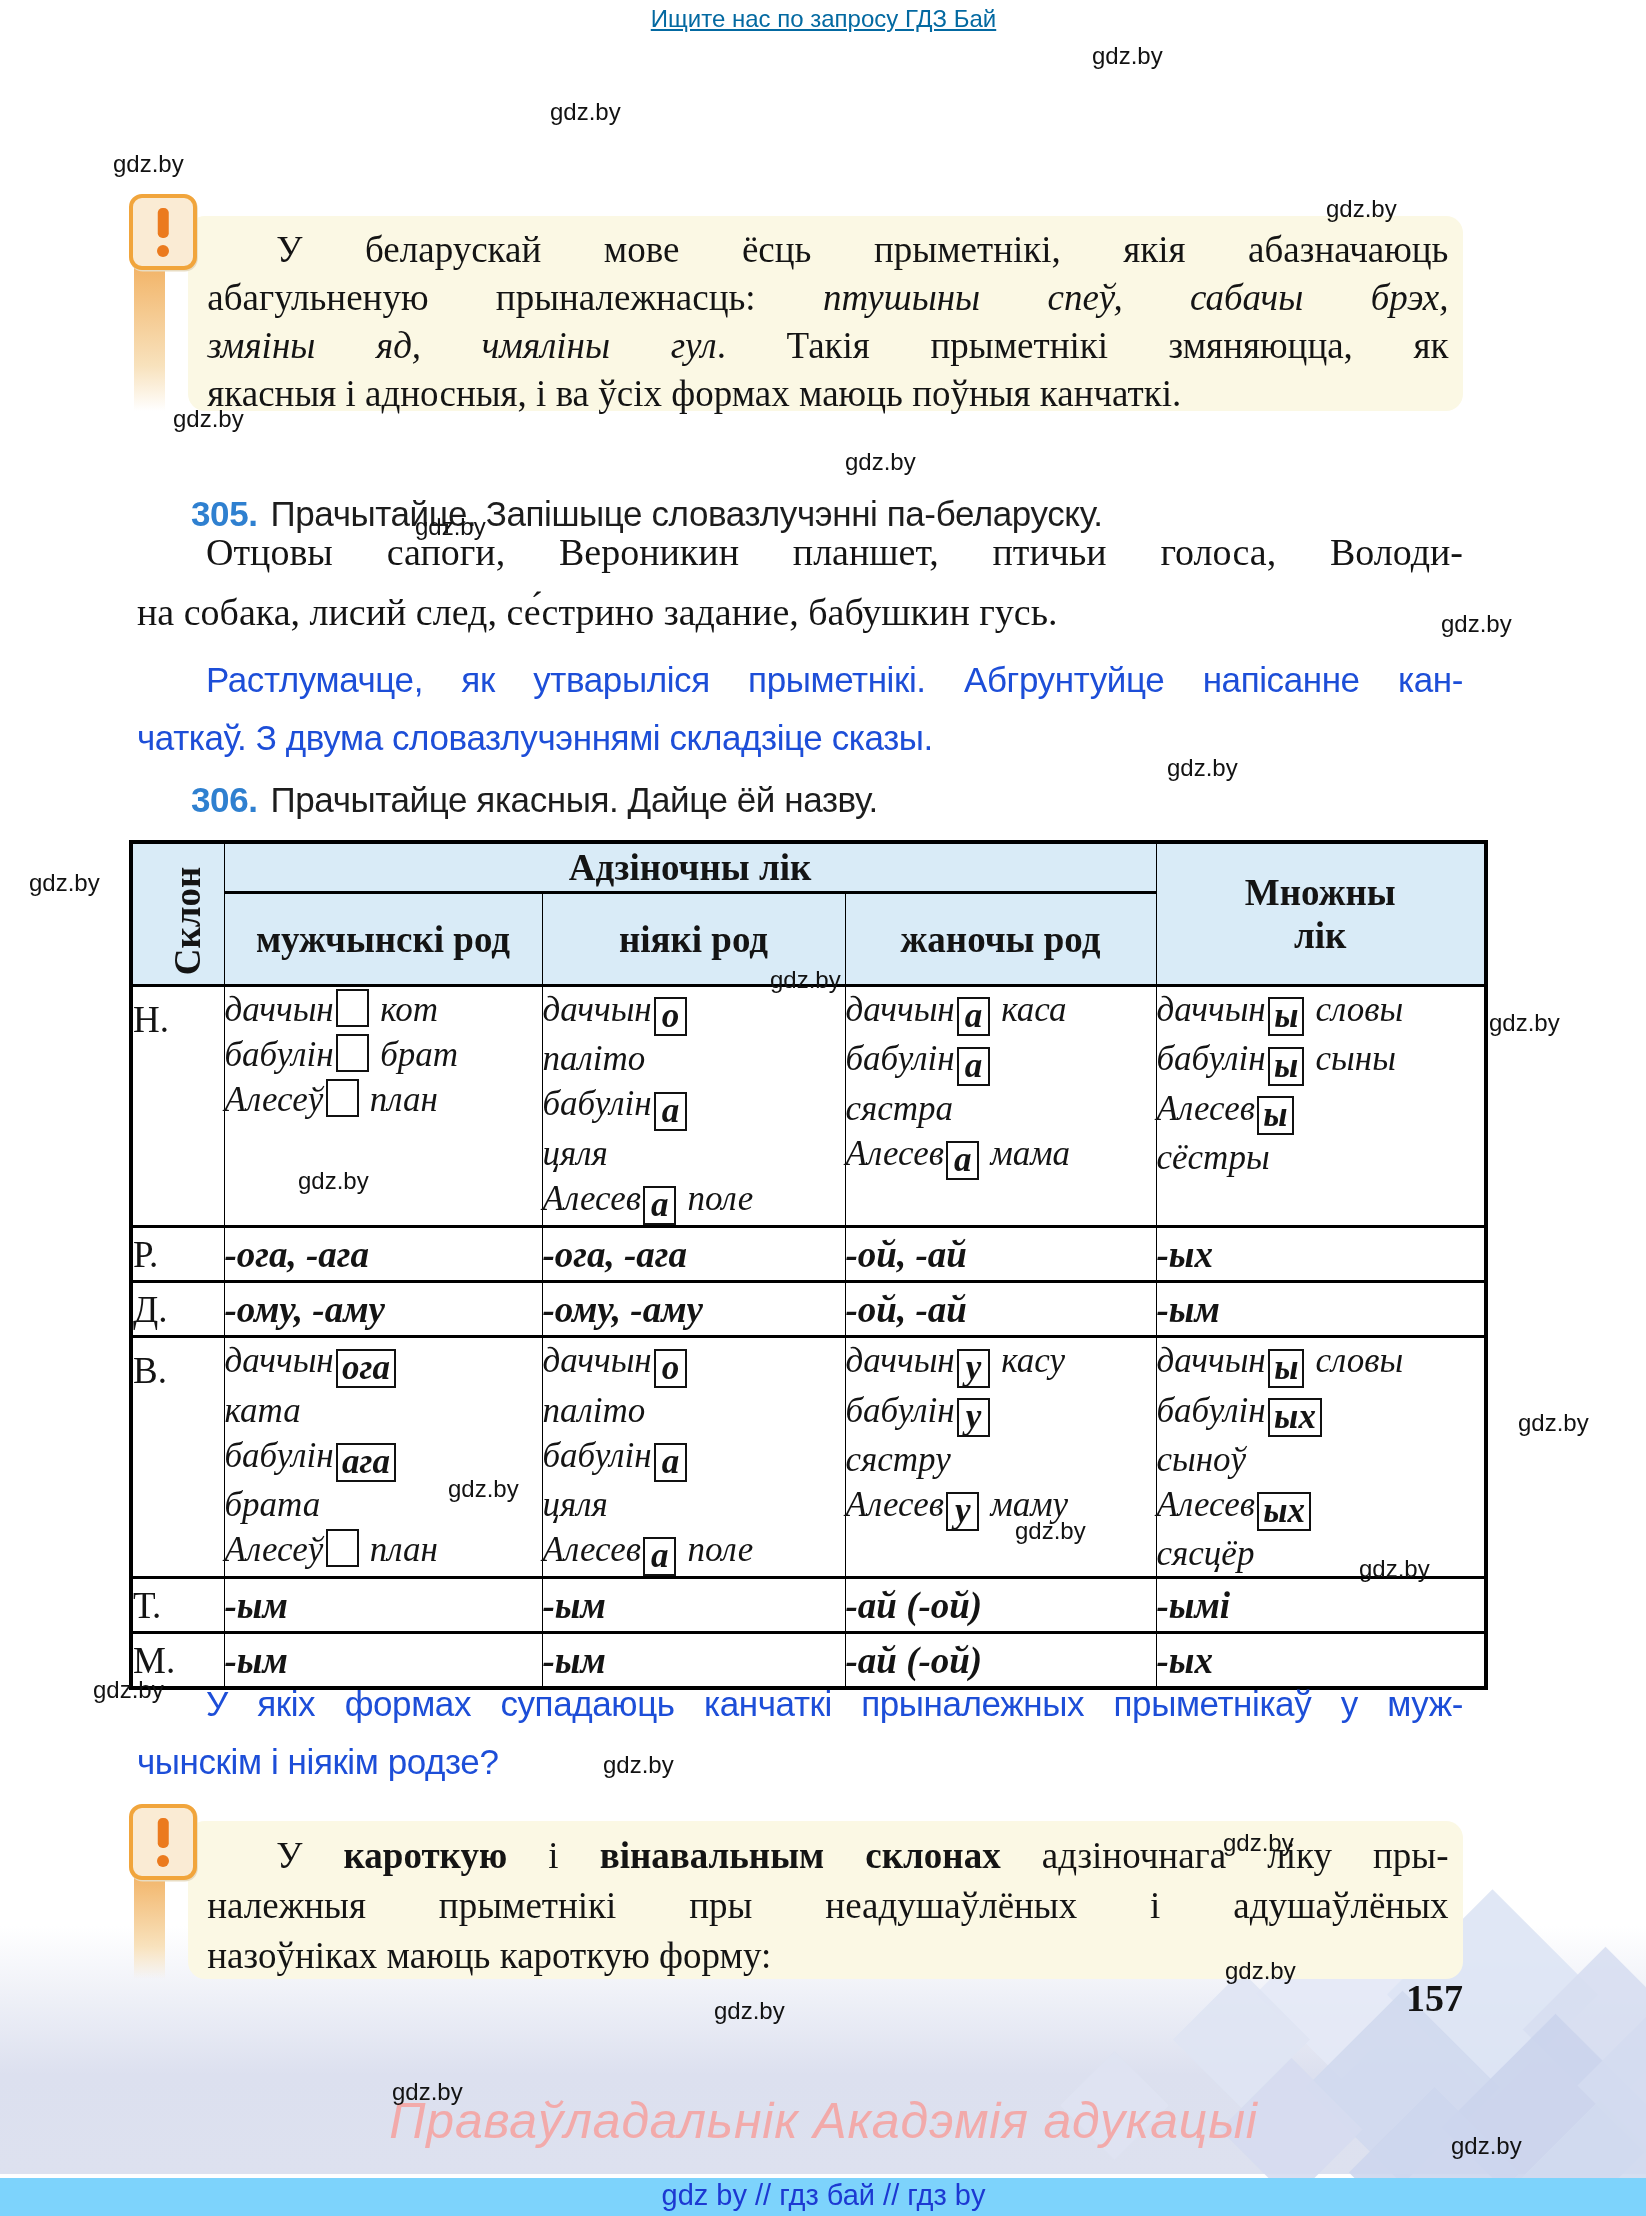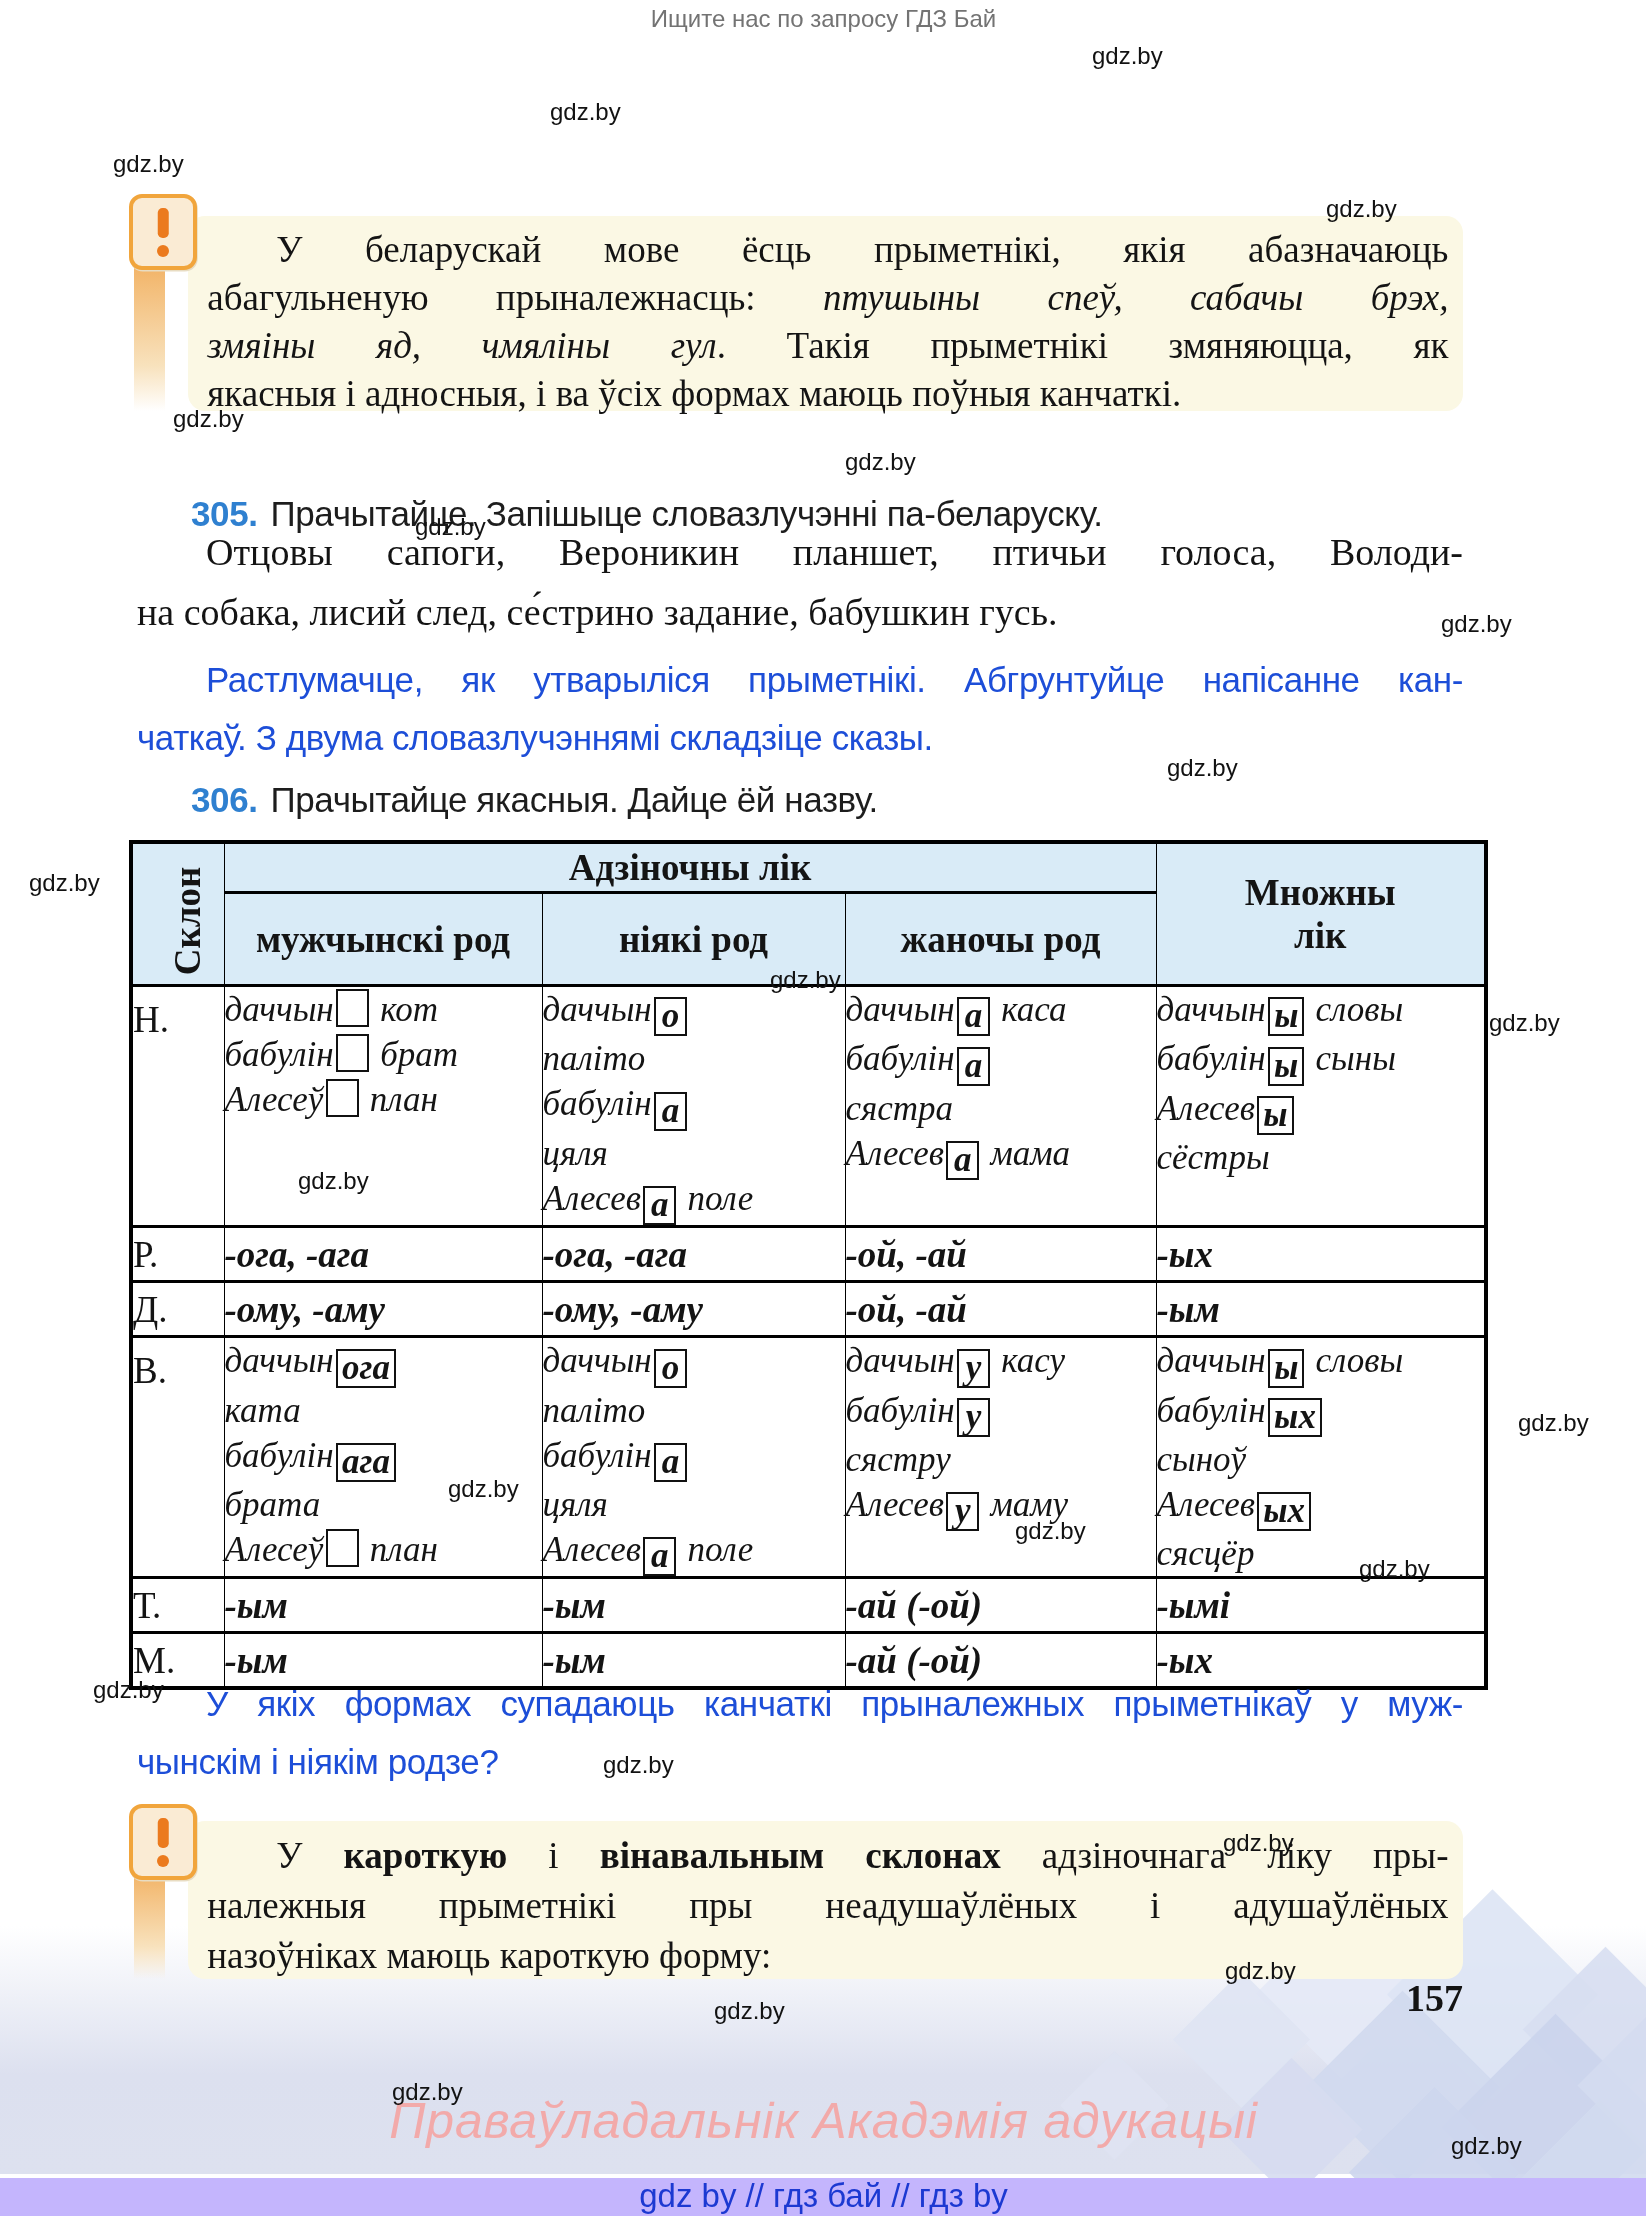--- a/index.html
+++ b/index.html
@@ -53,21 +53,21 @@
         white-space:nowrap;}
   th.corner{width:93px;}
   
   .band{left:0;top:1926px;width:1647px;height:248px;z-index:0;
         background:linear-gradient(rgba(222,226,240,0),#dce0ef 60%,#dde1ef);}
   .diamond{position:absolute;z-index:1;}
   .pink{left:0;right:0;top:2092px;text-align:center;font-family:"Liberation Sans",sans-serif;
         font-style:italic;font-size:50px;color:#f2aaaa;z-index:2;letter-spacing:0.8px;}
   .pagenum{left:1406px;top:1976px;font-size:38px;font-weight:bold;z-index:2;}
   .links{left:0;right:0;top:2178px;text-align:center;font-family:"Liberation Sans",sans-serif;
-         font-size:33px;color:#1c39d2;z-index:2;background:#c4b5fd;height:39px;line-height:35px;}
+         font-size:29px;color:#1c39d2;z-index:2;background:#7dd3fc;height:39px;line-height:35px;}
 </style>
 </head>
 <body>
 
 <div id="page">
 
   <div class="abs band"></div>
   <div class="abs" id="diamond-layer">
       <div class="diamond" style="left: 1281px; top: 1933px; width: 121px; height: 121px; background: rgb(228, 233, 246); transform: rotate(45deg); opacity: 0.9;"></div>
       <div class="diamond" style="left: 1418px; top: 1920px; width: 149px; height: 149px; background: rgb(221, 228, 244); transform: rotate(45deg); opacity: 0.9;"></div>
@@ -75,21 +75,21 @@
       <div class="diamond" style="left: 1193px; top: 1991px; width: 97px; height: 97px; background: rgb(223, 228, 243); transform: rotate(45deg); opacity: 0.9;"></div>
       <div class="diamond" style="left: 1334px; top: 2019px; width: 137px; height: 137px; background: rgb(208, 217, 238); transform: rotate(45deg); opacity: 0.9;"></div>
       <div class="diamond" style="left: 1475px; top: 2047px; width: 161px; height: 161px; background: rgb(203, 212, 236); transform: rotate(45deg); opacity: 0.9;"></div>
       <div class="diamond" style="left: 1600px; top: 2031px; width: 109px; height: 109px; background: rgb(212, 220, 240); transform: rotate(45deg); opacity: 0.9;"></div>
       <div class="diamond" style="left: 1076px; top: 2067px; width: 77px; height: 77px; background: rgb(223, 227, 242); transform: rotate(45deg); opacity: 0.9;"></div>
       <div class="diamond" style="left: 1241px; top: 2079px; width: 101px; height: 101px; background: rgb(214, 220, 239); transform: rotate(45deg); opacity: 0.9;"></div>
       <div class="diamond" style="left: 1374px; top: 2112px; width: 121px; height: 121px; background: rgb(205, 214, 237); transform: rotate(45deg); opacity: 0.9;"></div>
       <div class="diamond" style="left: 1531px; top: 2128px; width: 137px; height: 137px; background: rgb(210, 218, 238); transform: rotate(45deg); opacity: 0.9;"></div>
     </div>
 
-  <div class="abs top-note" style="color:#737373;">Ищите нас по запросу ГДЗ Бай</div>
+  <div class="abs top-note" style="color:#0369a1;text-decoration:underline;">Ищите нас по запросу ГДЗ Бай</div>
 
   <div id="wm-layer">
       <div class="wm" style="left: 1092px; top: 42px;">gdz.by</div>
       <div class="wm" style="left: 550px; top: 98px;">gdz.by</div>
       <div class="wm" style="left: 113px; top: 150px;">gdz.by</div>
       <div class="wm" style="left: 1326px; top: 195px;">gdz.by</div>
       <div class="wm" style="left: 173px; top: 405px;">gdz.by</div>
       <div class="wm" style="left: 845px; top: 448px;">gdz.by</div>
       <div class="wm" style="left: 415px; top: 513px;">gdz.by</div>
       <div class="wm" style="left: 1441px; top: 610px;">gdz.by</div>

